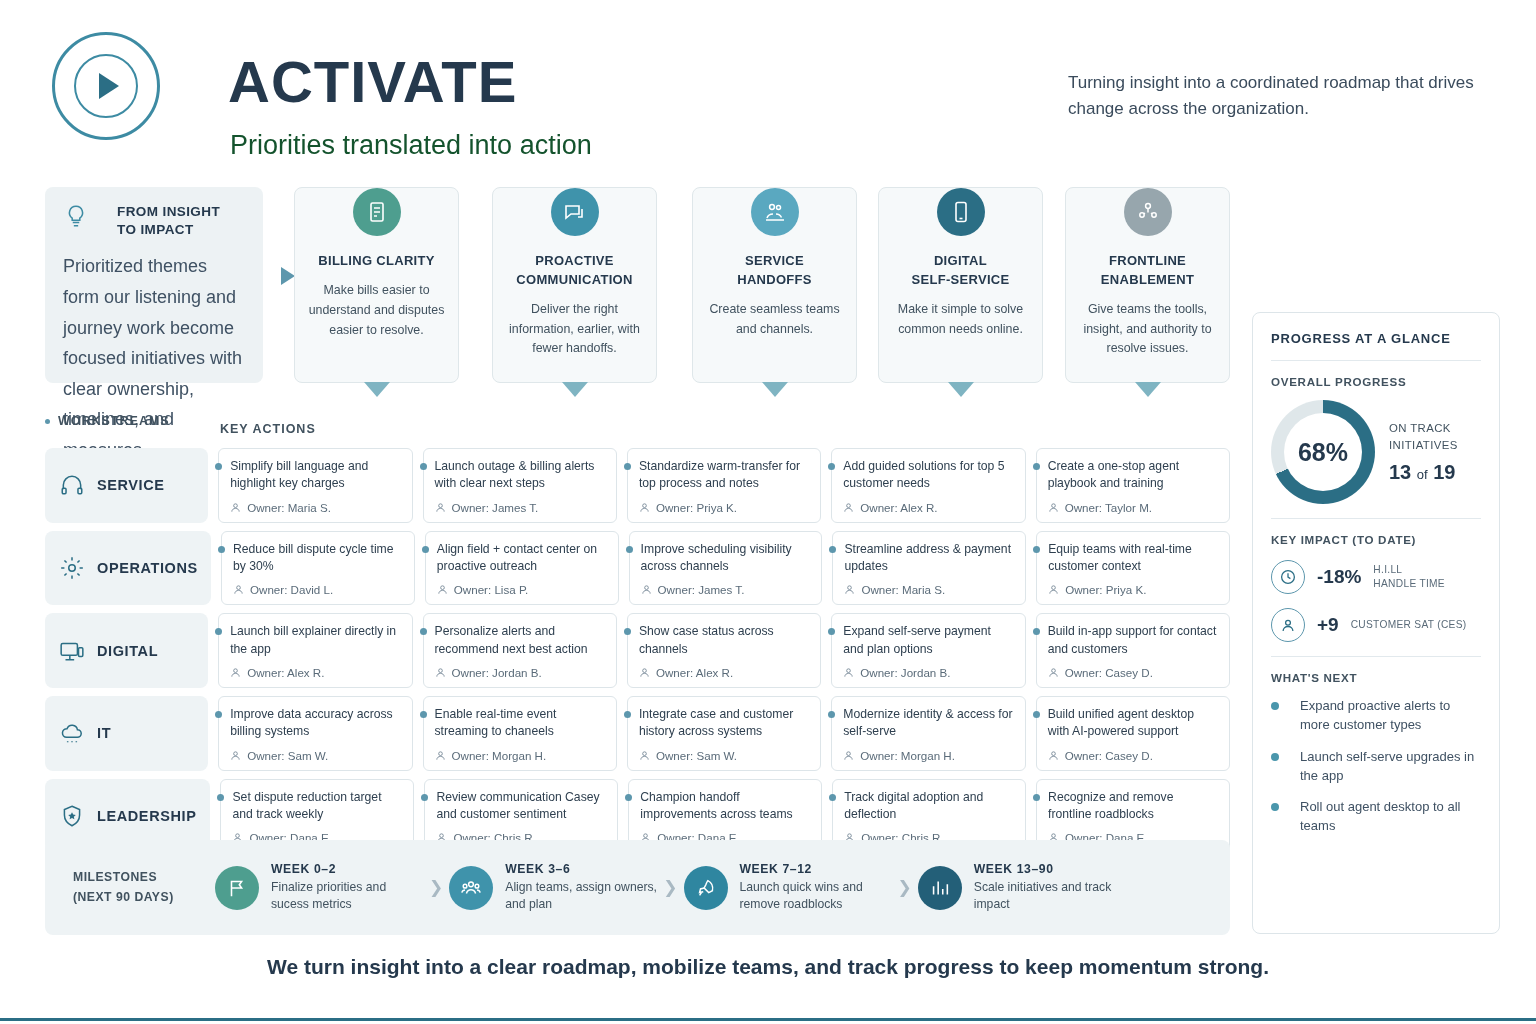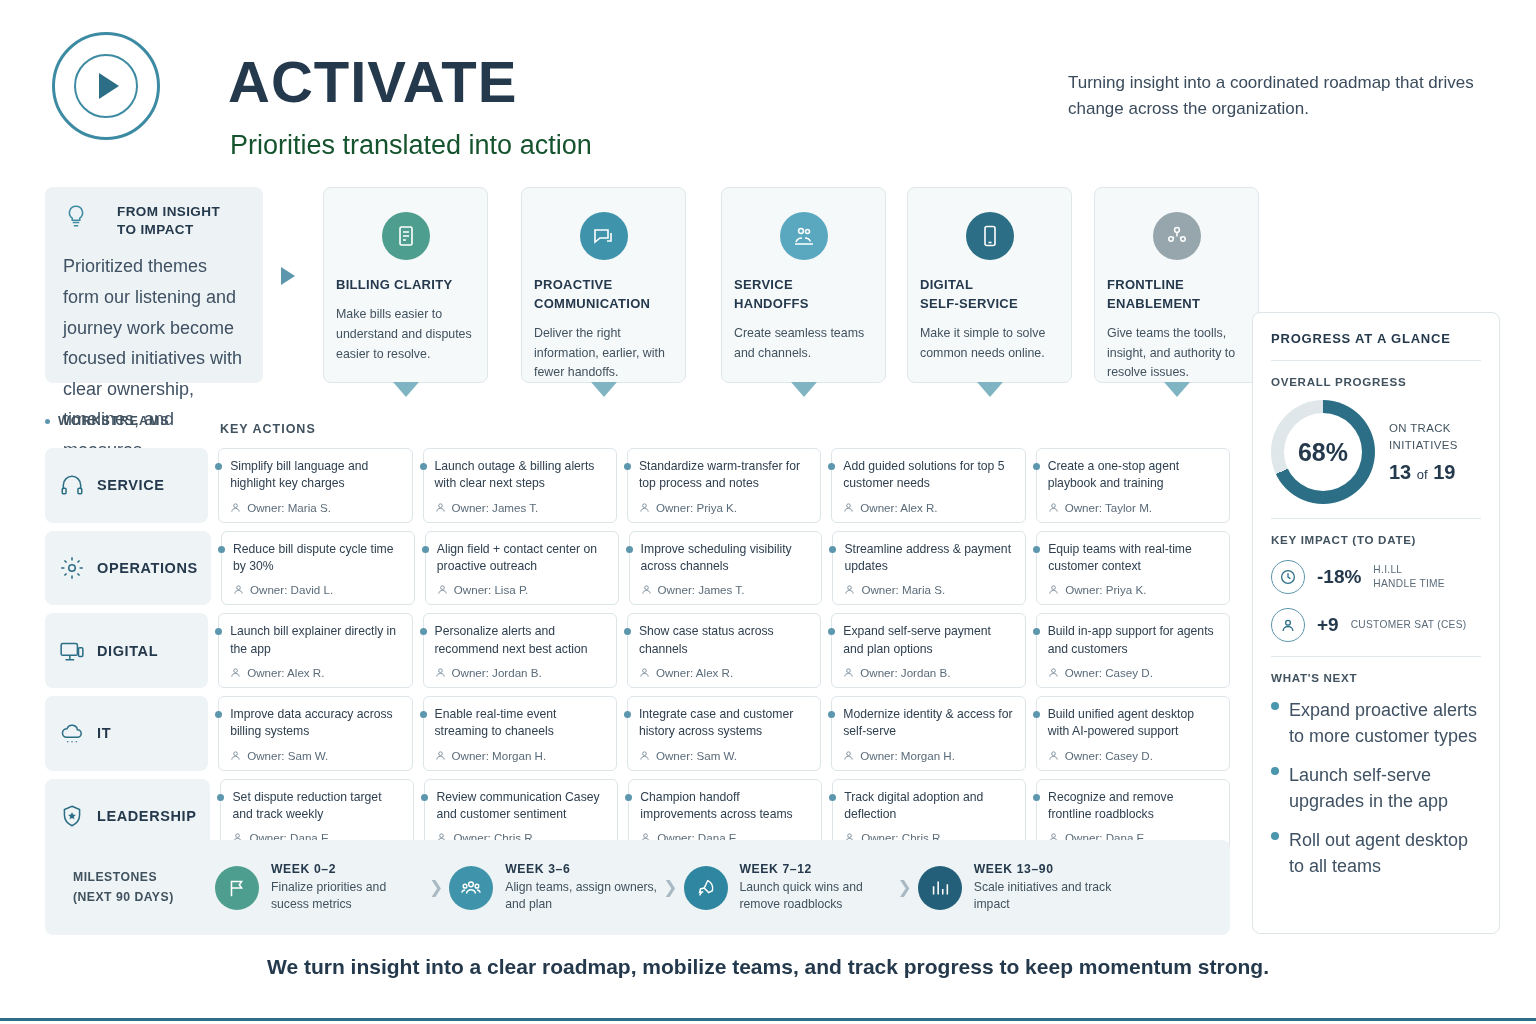--- a/index.html
+++ b/index.html
@@ -60,21 +60,21 @@
   .arrow-right {
     position: absolute; left: 236px; top: 80px;
     width: 0; height: 0;
     border-left: 14px solid #5d97ad;
     border-top: 9px solid transparent;
     border-bottom: 9px solid transparent;
   }
   .pillar {
     position: absolute; top: 0; width: 165px; height: 196px;
     background: #f6f9fa; border: 1px solid #dfe7ea; border-radius: 8px;
-    text-align: left; padding: 24px 12px 10px; margin-left: 29px;
+    text-align: center; padding: 0 12px 10px;
   }
   .pillar .circ {
     width: 48px; height: 48px; border-radius: 50%;
     margin: 0 auto 16px; display: flex; align-items: center; justify-content: center;
   }
   .pillar .p-title { font-size: 13px; font-weight: bold; color: #25394d; line-height: 1.45; letter-spacing: .3px; }
   .pillar .p-desc { margin-top: 10px; font-size: 12.4px; line-height: 1.6; color: #41soo; color: #41525f; }
   .pillar .notch {
     position: absolute; left: 50%; bottom: -15px; transform: translateX(-50%);
     width: 0; height: 0;
@@ -153,21 +153,21 @@
   .donut-side { font-size: 11.4px; color: #41525f; line-height: 1.5; letter-spacing: .4px; }
   .donut-count { margin-top: 7px; font-size: 20px; font-weight: bold; color: #25394d; }
   .donut-count span { font-size: 13px; font-weight: normal; }
   .impact-row { display: flex; align-items: center; gap: 12px; margin-top: 14px; }
   .imp-icon {
     width: 34px; height: 34px; border-radius: 50%; border: 1.6px solid #5d97ad;
     display: flex; align-items: center; justify-content: center; flex: 0 0 34px; color: #2b6e85;
   }
   .imp-val { font-size: 19px; font-weight: bold; color: #25394d; }
   .imp-lbl { font-size: 10.2px; color: #5a6b79; line-height: 1.35; letter-spacing: .3px; }
-  .next-item { display: flex; gap: 10px; margin-top: 13px; font-size: 18px; line-height: 1.45; color: #3f5163; }
+  .next-item { display: flex; gap: 21px; margin-top: 13px; font-size: 13px; line-height: 1.45; color: #3f5163; }
   .next-dot { width: 8px; height: 8px; border-radius: 50%; background: #4a96ac; flex: 0 0 8px; margin-top: 5px; }
 
   
   .footer {
     position: absolute; left: 0; top: 955px; width: 1536px; text-align: center;
     font-size: 21px; font-weight: bold; color: #25394d;
   }
   .bottom-line { position: absolute; left: 0; top: 1018px; width: 1536px; height: 3px; background: #2b6e85; }
   svg { display: block; }
 </style>
@@ -473,21 +473,21 @@
       <div class="act-owner">
           <svg width="11" height="11" viewBox="0 0 24 24" fill="none" stroke="#7a8b99" stroke-width="2">
             <circle cx="12" cy="8" r="4"></circle>
             <path d="M4 21c0-4.4 3.6-7 8-7s8 2.6 8 7"></path>
           </svg>
           <span>Owner: Jordan B.</span>
         </div>
     </div>
     <div class="act-cell">
         <span class="dot"></span>
-      <div class="act-text">Build in-app support for agents and customers</div>
+      <div class="act-text">Build in-app support for contact and customers</div>
       <div class="act-owner">
           <svg width="11" height="11" viewBox="0 0 24 24" fill="none" stroke="#7a8b99" stroke-width="2">
             <circle cx="12" cy="8" r="4"></circle>
             <path d="M4 21c0-4.4 3.6-7 8-7s8 2.6 8 7"></path>
           </svg>
           <span>Owner: Casey D.</span>
         </div>
     </div>
   </div>
 

